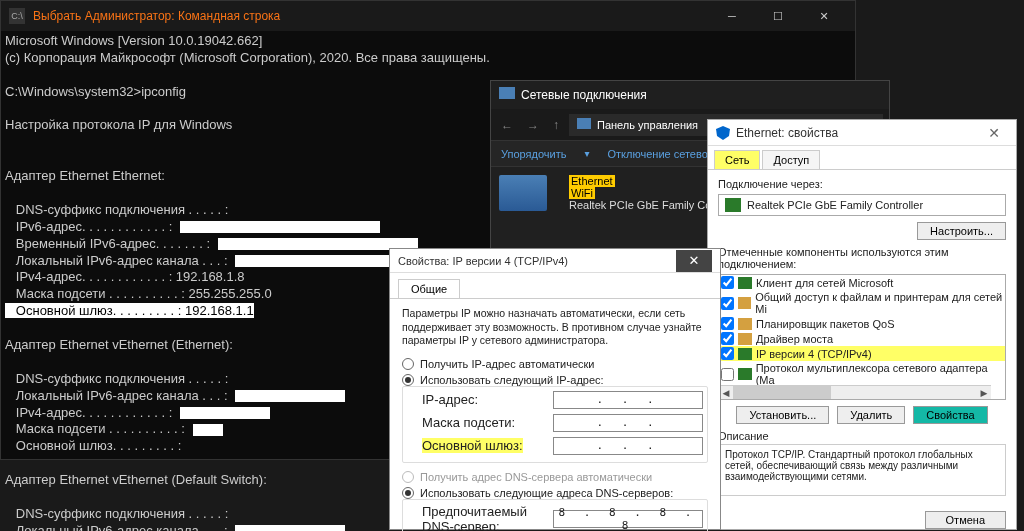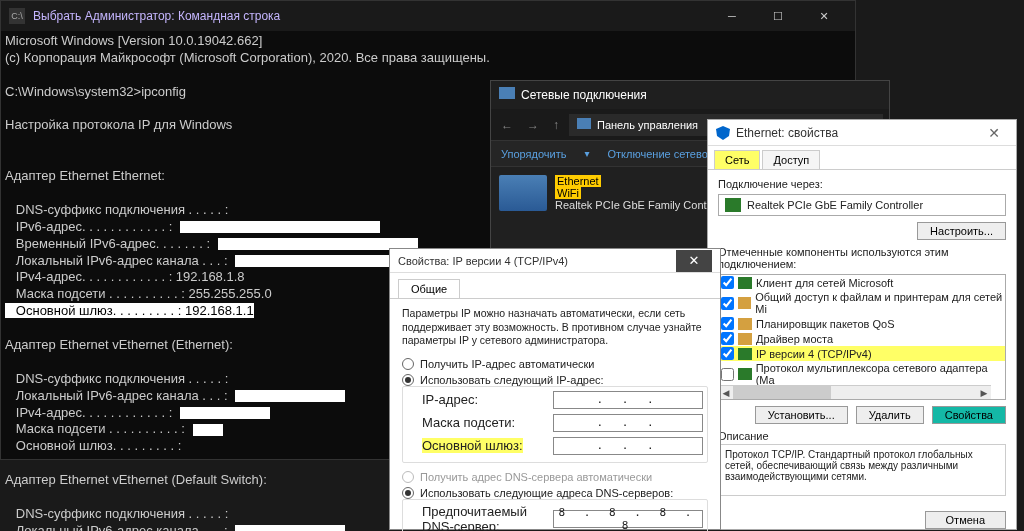--- a/index.html
+++ b/index.html
@@ -2,38 +2,38 @@
 <html><head>
 <meta charset="utf-8">
 <style>
 * { margin: 0; padding: 0; box-sizing: border-box; font-family: "Segoe UI", Tahoma, sans-serif; }
 body { background: #1a1a1a; width: 1024px; height: 531px; overflow: hidden; position: relative; }
 
 
 .cmd-window { position: absolute; top: 0; left: 0; width: 856px; height: 460px; background: #0c0c0c; border: 1px solid #333; }
 .cmd-titlebar { height: 30px; background: #1a1a1a; display: flex; align-items: center; padding: 0 8px; }
 .cmd-icon { width: 16px; height: 16px; background: #333; margin-right: 8px; display: flex; align-items: center; justify-content: center; font-size: 9px; color: #aaa; }
-.cmd-title { color: #c4b5fd; font-size: 12px; flex: 1; }
+.cmd-title { color: #f97316; font-size: 12px; flex: 1; }
 .cmd-controls { display: flex; gap: 0; }
 .cmd-ctrl { width: 46px; height: 30px; display: flex; align-items: center; justify-content: center; color: #ccc; font-size: 11px; }
 .cmd-body { font-family: Consolas, monospace; font-size: 13px; color: #ccc; padding: 2px 4px; line-height: 1.3; white-space: pre; }
 .redact { display: inline-block; background: #fff; height: 12px; vertical-align: middle; }
 .hl-cmd { background: #fff; color: #000; }
 
 
 .nc-window { position: absolute; top: 80px; left: 490px; width: 400px; height: 180px; background: #202020; border: 1px solid #444; }
 .nc-titlebar { height: 28px; background: #1f1f1f; display: flex; align-items: center; padding: 0 8px; }
 .nc-icon { width: 16px; height: 16px; margin-right: 6px; }
 .nc-title { color: #fff; font-size: 12px; }
 .nc-toolbar { height: 32px; background: #1a1a1a; display: flex; align-items: center; padding: 0 6px; gap: 6px; border-bottom: 1px solid #333; }
 .nc-arrow { color: #888; font-size: 12px; padding: 0 4px; }
 .nc-breadcrumb { background: #2a2a2a; color: #fff; font-size: 11px; padding: 4px 8px; flex: 1; display: flex; align-items: center; gap: 6px; }
 .nc-menubar { height: 26px; background: #252525; display: flex; align-items: center; padding: 0 10px; gap: 18px; border-bottom: 1px solid #333; }
 .nc-menu { color: #5aa0e0; font-size: 11px; }
-.nc-content { padding: 8px; display: flex; gap: 8px; }
+.nc-content { padding: 8px; display: flex; gap: 22px; }
 .nc-adapter { width: 48px; height: 36px; background: linear-gradient(#4a7fb5,#2a5a95); border-radius: 2px; }
 .nc-adapter-info { font-size: 11px; color: #ddd; }
 .nc-adapter-name { background: #ffcc00; color: #000; padding: 0 2px; }
 .nc-adapter-sub { background: #ffcc00; color: #000; padding: 0 2px; }
 
 
 .ep-window { position: absolute; top: 119px; left: 707px; width: 310px; height: 411px; background: #fff; border: 1px solid #aaa; }
 .ep-titlebar { height: 26px; background: #fff; display: flex; align-items: center; padding: 0 8px; border-bottom: 1px solid #ddd; }
 .ep-shield { width: 14px; height: 14px; margin-right: 6px; }
 .ep-title { font-size: 12px; flex: 1; color: #333; }
@@ -48,21 +48,21 @@
 .ep-adapter-ico { width: 16px; height: 14px; background: #2a7a2a; margin-right: 6px; }
 .ep-configure { text-align: right; margin-bottom: 6px; }
 .ep-btn { font-size: 11px; padding: 2px 12px; border: 1px solid #999; background: #eee; }
 .ep-btn.hl { background: #14b8a6; }
 .ep-list { border: 1px solid #aaa; height: 126px; overflow: auto; margin-bottom: 6px; }
 .ep-item { display: flex; align-items: center; padding: 1px 2px; font-size: 11px; }
 .ep-item.sel { background: #ffff66; }
 .ep-chk { width: 13px; height: 13px; margin-right: 4px; }
 .ep-item-ico { width: 14px; height: 12px; margin-right: 4px; background: #2a7a2a; }
 .ep-item-ico.svc { background: #d4a040; }
-.ep-btns { display: flex; gap: 8px; justify-content: flex-end; margin-bottom: 6px; }
+.ep-btns { display: flex; gap: 8px; justify-content: center; margin-bottom: 6px; }
 .ep-desc-label { font-size: 11px; margin-bottom: 2px; }
 .ep-desc-box { border: 1px solid #ccc; padding: 4px 6px; font-size: 10px; height: 52px; }
 .ep-footer { text-align: right; padding: 6px 10px; }
 .ep-scrollbar { position: absolute; bottom: 0; left: 0; right: 14px; height: 14px; background: #eee; border-top: 1px solid #ccc; display: flex; }
 .ep-scroll-track { flex: 1; position: relative; }
 .ep-scroll-thumb { position: absolute; left: 0; width: 40%; height: 100%; background: #ccc; }
 .ep-scroll-arrow { width: 14px; height: 14px; display: flex; align-items: center; justify-content: center; font-size: 9px; color: #555; }
 
 
 .ip-window { position: absolute; top: 248px; left: 389px; width: 332px; height: 282px; background: #fff; border: 1px solid #888; }

